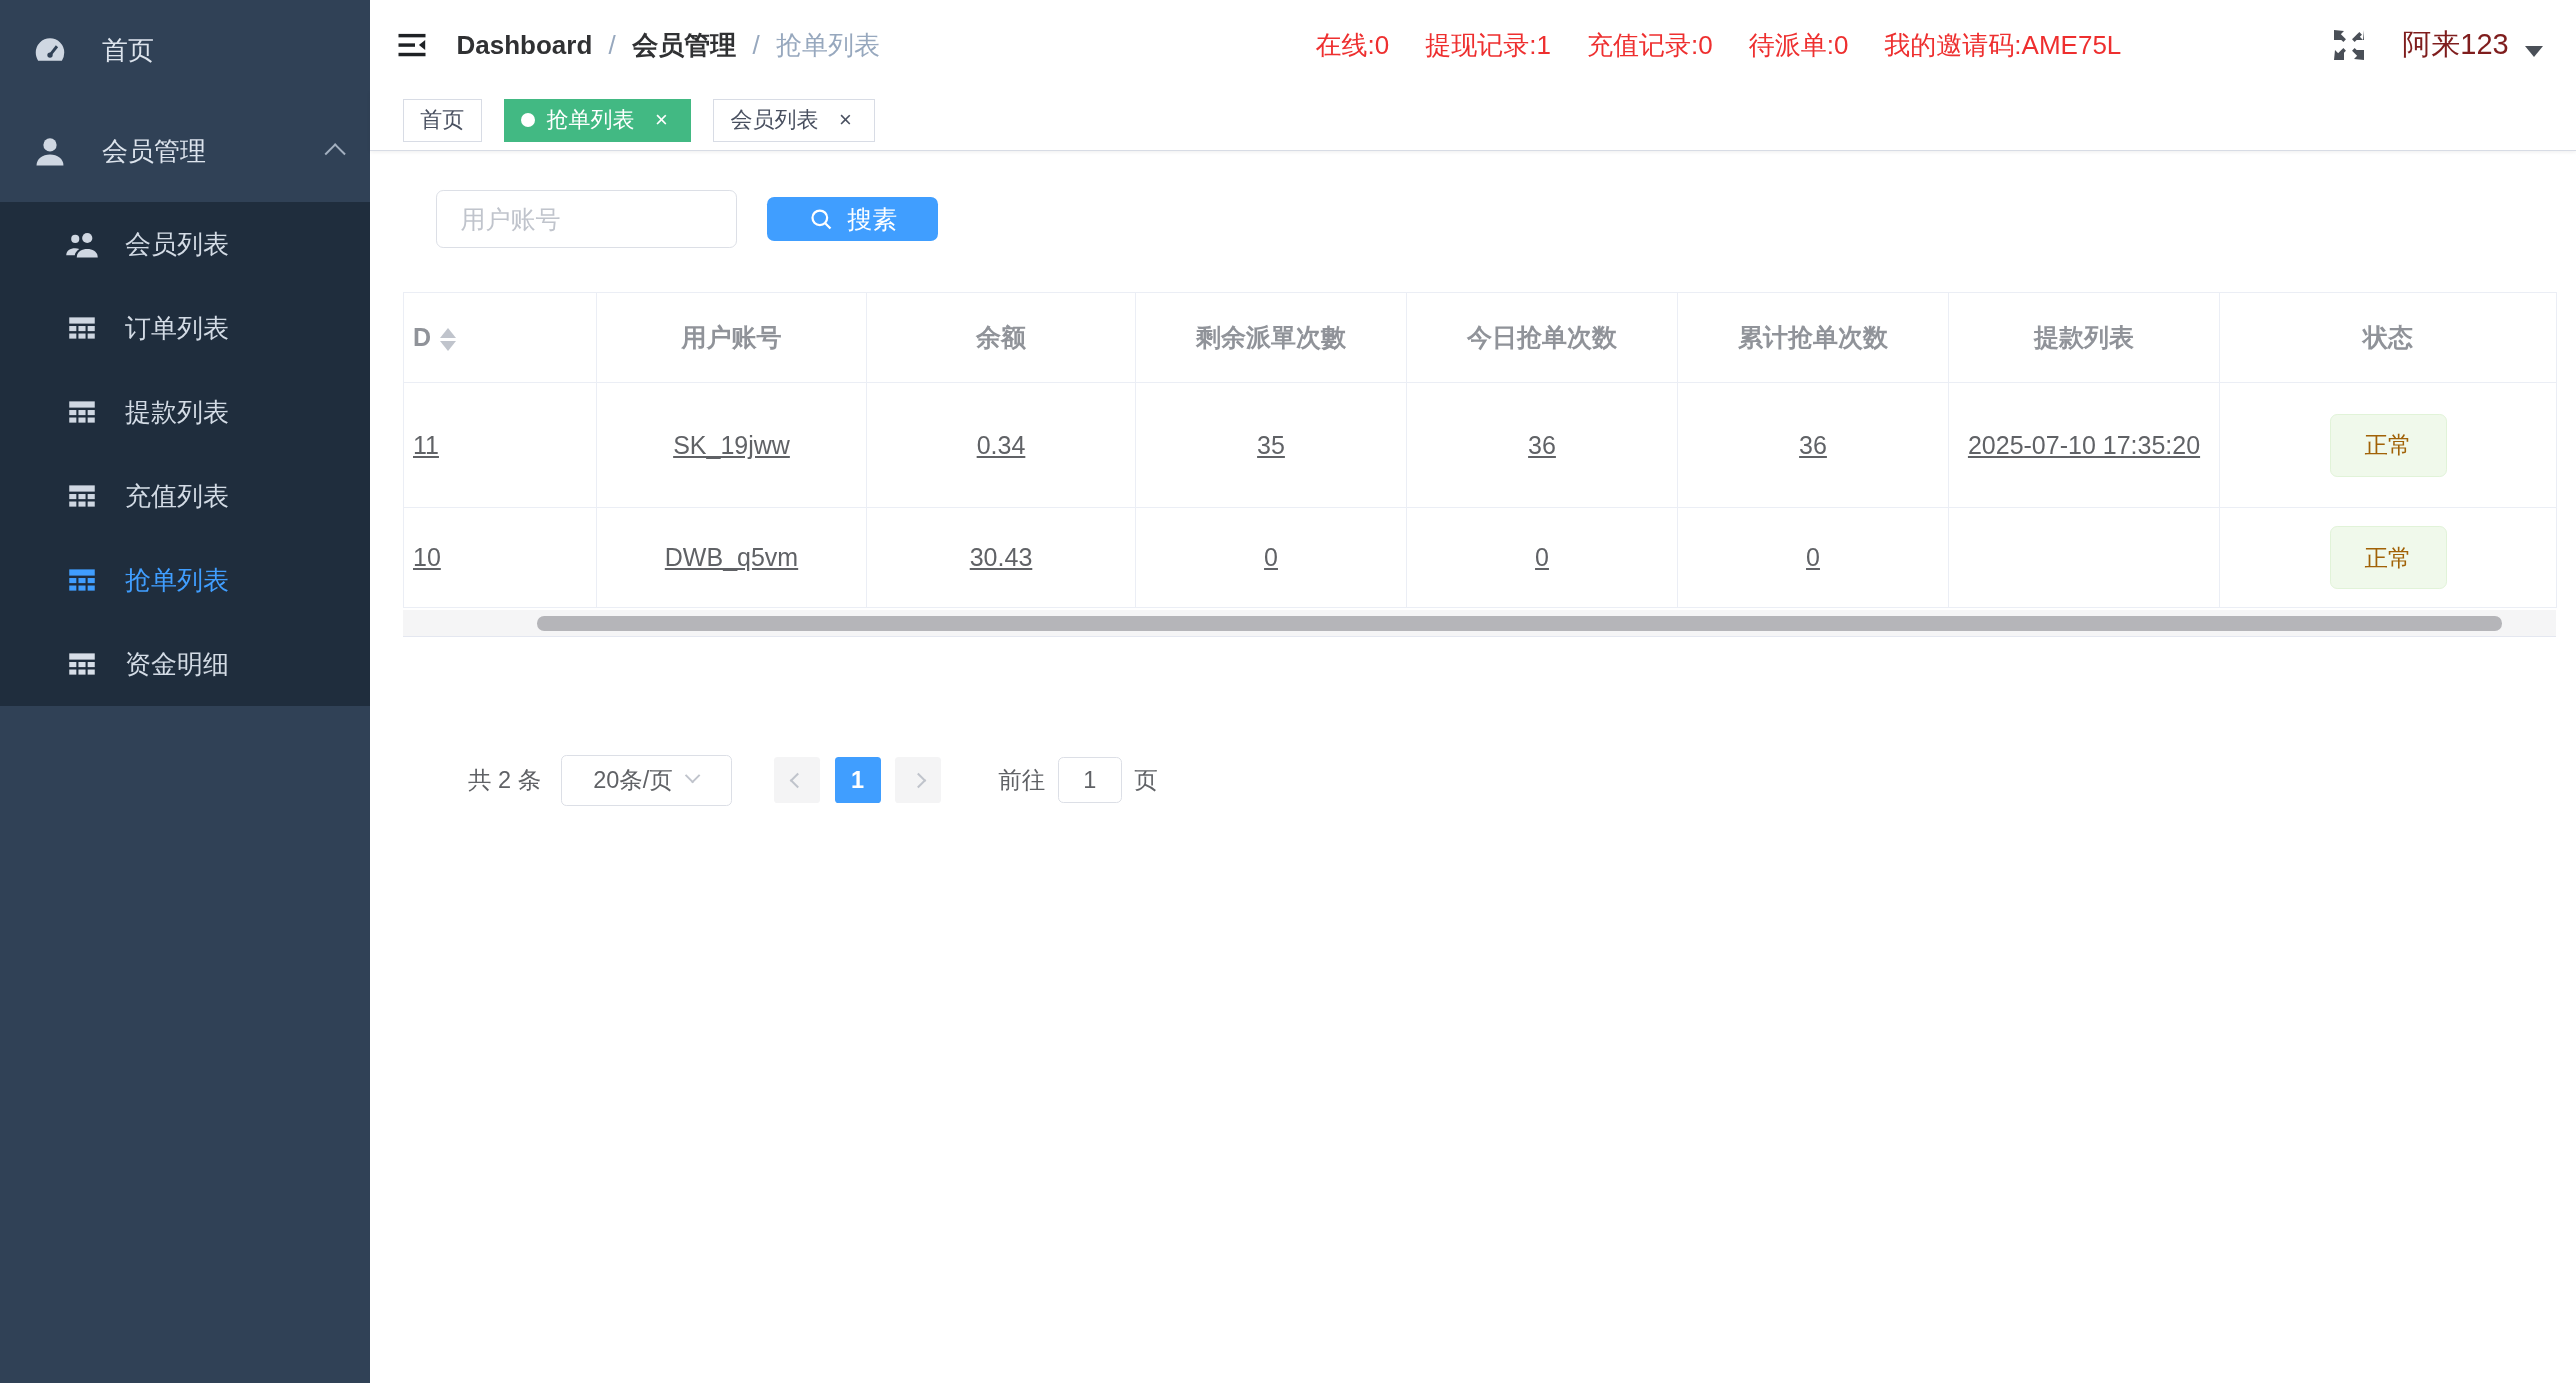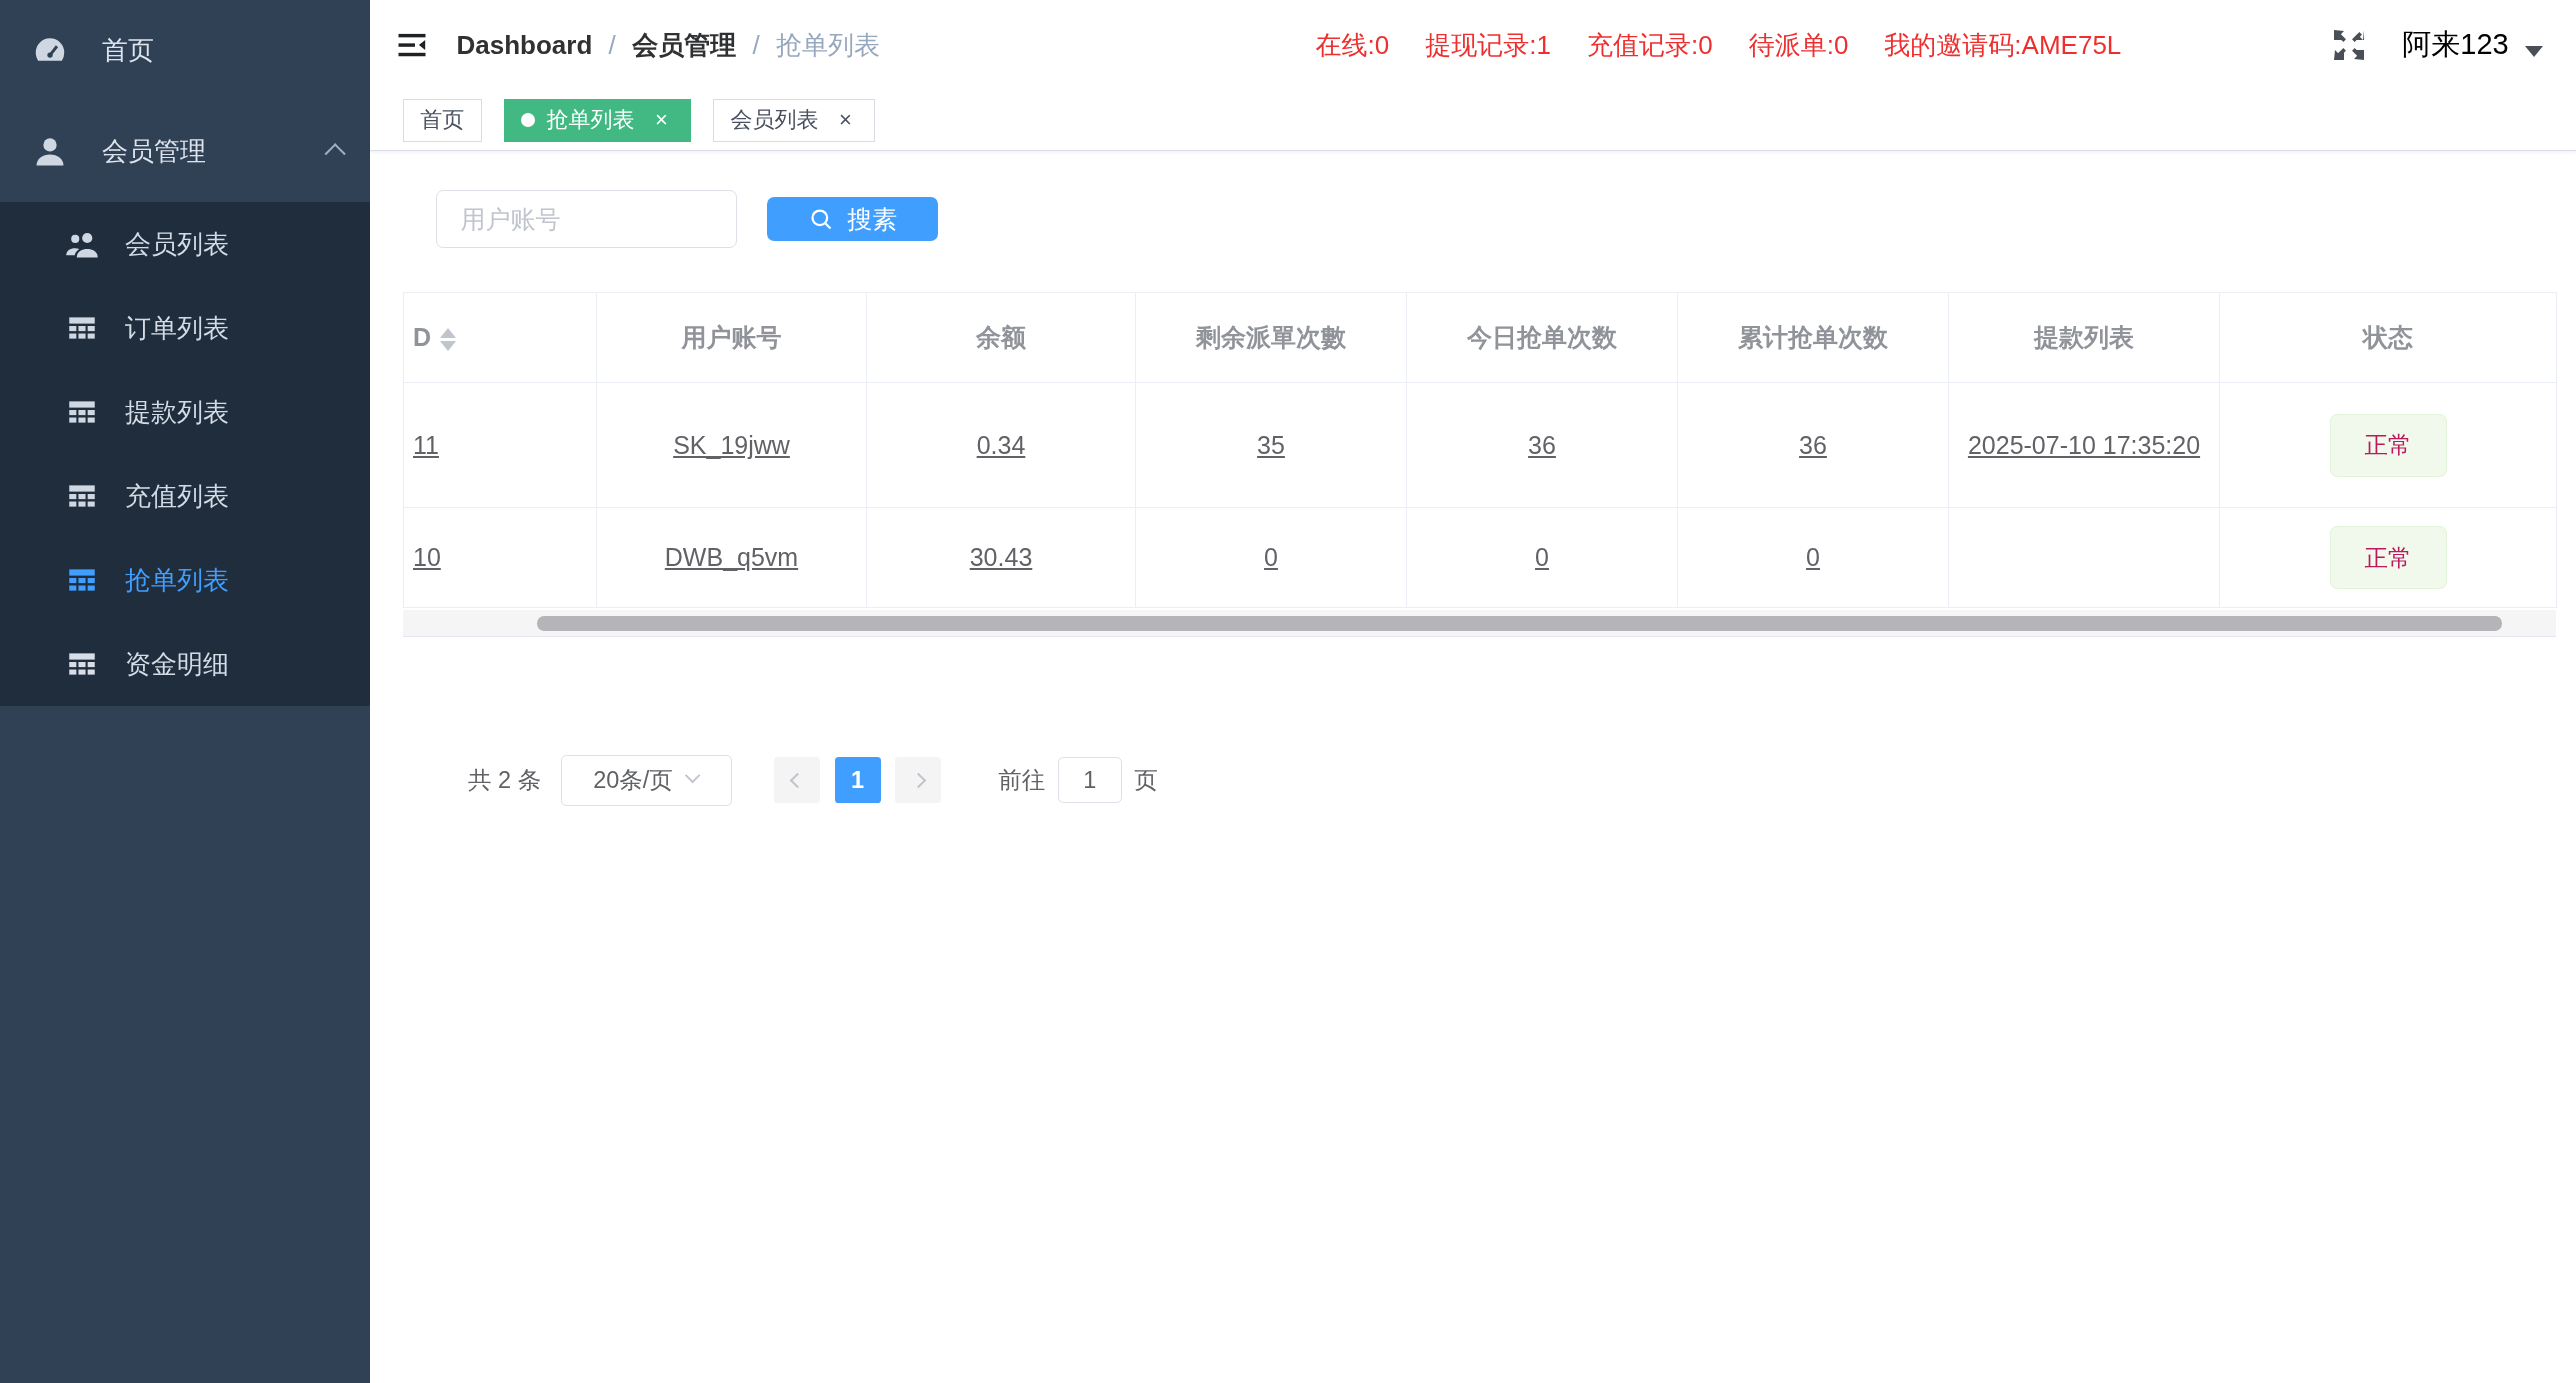--- a/index.html
+++ b/index.html
@@ -34,21 +34,21 @@
   .navbar { height:90px; display:flex; align-items:center; padding-right:33px; background:#fff; }
   .hamburger { padding:0 27px 0 23.5px; cursor:pointer; display:flex; align-items:center; height:100%; }
   .breadcrumb { display:flex; align-items:center; gap:16.3px; font-size:26px; }
   .bc-link { color:#303133; font-weight:600; cursor:pointer; }
   .bc-sep { color:#97a8be; font-weight:400; }
   .bc-last { color:#97a8be; }
   .nav-right { margin-left:auto; display:flex; align-items:center; }
   .stat { color:#ee2f2f; font-size:26px; margin-left:36px; white-space:nowrap; }
   .fullscreen { margin-left:208px; cursor:pointer; display:flex; }
   .user-box { margin-left:33px; display:flex; align-items:center; cursor:pointer; }
-  .username { font-size:29px; color:#000000; }
+  .username { font-size:29px; color:#7f1d1d; }
   .caret-down { width:0; height:0; border-left:9px solid transparent; border-right:9px solid transparent;
                 border-top:11px solid #4a4f57; margin-left:16.3px; margin-top:12.6px; }
 
   
   .tags-bar { height:61px; background:#fff; border-bottom:0.9px solid #d8dce5;
               box-shadow:0 1.8px 3.6px rgba(0,0,0,.06); display:flex; align-items:center;
               padding-left:33px; position:relative; z-index:2; }
   .tag { height:43px; border:0.9px solid #d8dce5; background:#fff; color:#495060; font-size:22px;
          display:inline-flex; align-items:center; padding:0 16.3px; margin-right:22px; cursor:pointer; }
   .tag .dot { width:14.5px; height:14.5px; border-radius:50%; background:#fff; margin-right:11px; }
@@ -75,21 +75,21 @@
   th { height:90px; color:#909399; font-weight:700; background:#fff; }
   td { color:#606266;text-decoration:underline; }
   tr.row-1 td { height:125px; }
   tr.row-2 td { height:100px; }
   th.col-id, td.col-id { text-align:left; padding-left:9px; }
   td.col-time { padding:0 9px; word-break:break-all; line-height:42px; }
   .sort-carets { display:inline-flex; flex-direction:column; vertical-align:middle; margin-left:9px; }
   .sort-carets i { width:0; height:0; border-left:8.1px solid transparent; border-right:8.1px solid transparent; }
   .sort-carets .s-up { border-bottom:10px solid #c0c4cc; margin-bottom:3.6px; }
   .sort-carets .s-down { border-top:10px solid #c0c4cc; }
-  .badge-success { display:inline-block; background:#f0f9eb; border:0.9px solid #e1f3d8; color:#be185d;
+  .badge-success { display:inline-block; background:#f0f9eb; border:0.9px solid #e1f3d8; color:#a16207;
                    border-radius:7.2px; font-size:23.5px; padding:14.5px 34px; }
 
   .hscroll { position:relative; width:2153px; height:27px; background:#f5f5f6;
              border-bottom:1.8px solid #e4e7f0; margin-top:1.8px; }
   .hscroll-thumb { position:absolute; left:134px; top:6.3px; width:1965px; height:14.5px;
                    background:#b5b5b9; border-radius:7.2px; cursor:pointer; }
 
   
   .pagination { margin-top:118px; margin-left:65px; display:flex; align-items:center;
                 font-size:23.5px; color:#606266; }

